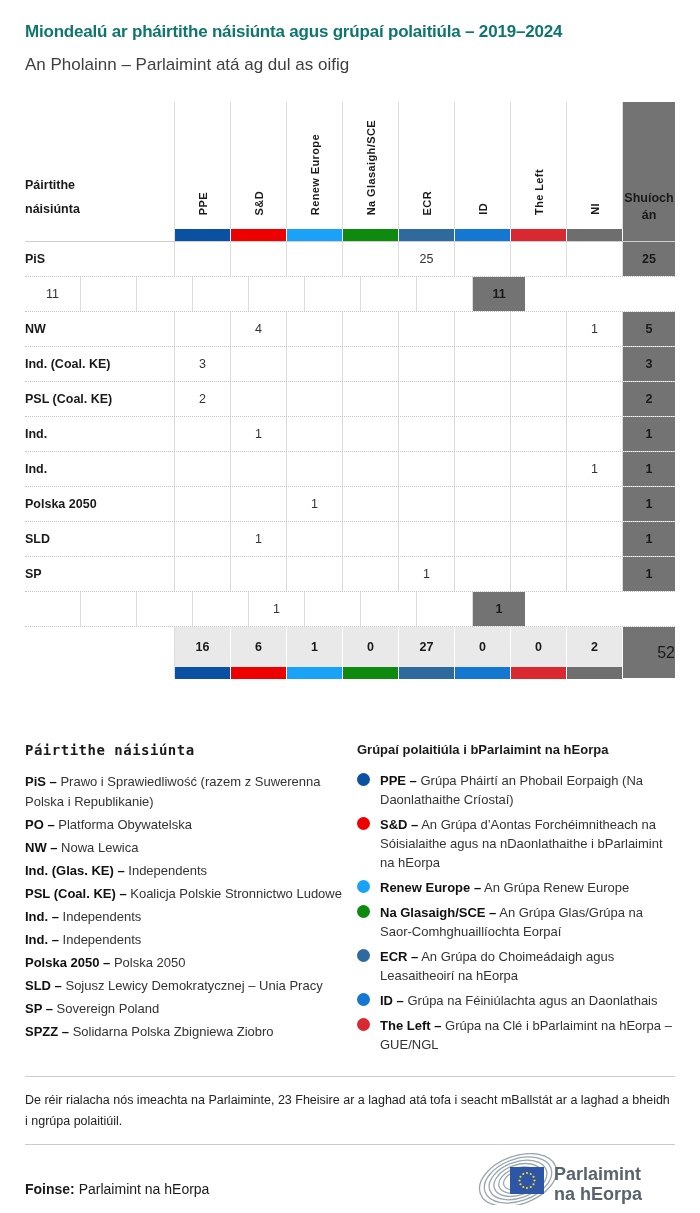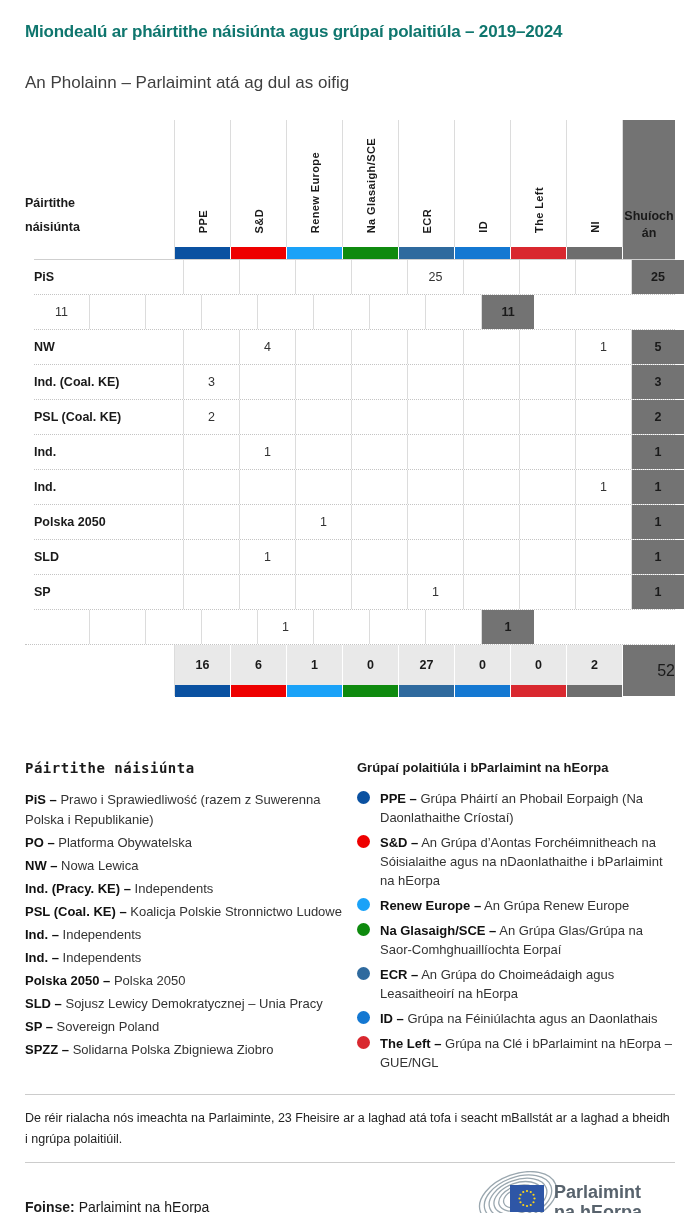--- a/index.html
+++ b/index.html
@@ -1,21 +1,21 @@
 <!DOCTYPE html>
 <html><head>
 <meta charset="utf-8">
 <style>
   * { margin:0; padding:0; box-sizing:border-box; }
   html,body { width:700px; height:1213px; background:#fff; overflow:hidden;
               font-family:"Liberation Sans", sans-serif; color:#1a1a1a; }
   .page { padding:22px 25px 0 25px; width:700px; }
 
   .title { font-size:17px; font-weight:bold; letter-spacing:-0.2px; color:#0f766e; }
-  .subtitle { font-size:17px; font-weight:normal; color:#3f3f3f; margin-top:31px; }
+  .subtitle { font-size:17px; font-weight:normal; color:#3f3f3f; margin-top:13px; }
 
   
   .ep-table { margin-top:27px; width:650px; }
   .trow { display:flex; }
   .cell { flex:none; }
   .lbl   { width:150px; border-right:1px solid #dcdcdc; }
   .gcol  { width:56px;  border-right:1px solid #dcdcdc; }
   .seats { width:52px;  background:#737373; }
 
   .thead { height:127px; }
@@ -24,21 +24,21 @@
   .ghead { display:flex; align-items:flex-end; justify-content:center; padding-bottom:14px; }
   .vtext { writing-mode:vertical-rl; transform:rotate(180deg);
            font-weight:bold; font-size:11px; letter-spacing:0.4px; white-space:nowrap; }
   .shead { display:flex; align-items:flex-end; justify-content:center; text-align:center;
            font-weight:bold; font-size:12.5px; line-height:17px; padding-bottom:5px;
            word-break:break-all; }
 
   .barrow { height:12px; }
   .bar { height:12px; border-right:1px solid #fff !important; }
 
-  .drow { height:35px; border-top:1px dotted #c4c4c4;margin-left:9px; }
+  .drow { height:35px; border-top:1px dotted #c4c4c4; }
   .drow.first { border-top:1px solid #cfcfcf; }
   .party { font-weight:bold; font-size:12.5px; line-height:34px; }
   .val   { text-align:center; font-size:12.5px; color:#333; line-height:34px; }
   .sval  { text-align:center; font-weight:bold; font-size:12.5px; line-height:34px; }
 
   .totals { height:52px; border-top:1px dotted #c4c4c4; }
   .totmid { display:flex; flex-direction:column; width:448px; flex:none; }
   .totnums { display:flex; height:40px; }
   .tval { width:56px; flex:none; background:#e9e9e9; border-right:1px solid #fff;
           font-weight:bold; font-size:12.5px; text-align:center; line-height:40px; }
@@ -275,21 +275,21 @@
       </div>
     </div>
 
   <div class="legends">
     <div class="lp-col">
       <div class="lp-head">Páirtithe náisiúnta</div>
       <div id="lpItems">
           <div class="lp-item"><span class="lp-abbr">PiS –</span> Prawo i Sprawiedliwość (razem z Suwerenna Polska i Republikanie)</div>
           <div class="lp-item"><span class="lp-abbr">PO –</span> Platforma Obywatelska</div>
           <div class="lp-item"><span class="lp-abbr">NW –</span> Nowa Lewica</div>
-          <div class="lp-item"><span class="lp-abbr">Ind. (Pracy. KE) –</span> Independents</div>
+          <div class="lp-item"><span class="lp-abbr">Ind. (Glas. KE) –</span> Independents</div>
           <div class="lp-item"><span class="lp-abbr">PSL (Coal. KE) –</span> Koalicja Polskie Stronnictwo Ludowe</div>
           <div class="lp-item"><span class="lp-abbr">Ind. –</span> Independents</div>
           <div class="lp-item"><span class="lp-abbr">Ind. –</span> Independents</div>
           <div class="lp-item"><span class="lp-abbr">Polska 2050 –</span> Polska 2050</div>
           <div class="lp-item"><span class="lp-abbr">SLD –</span> Sojusz Lewicy Demokratycznej – Unia Pracy</div>
           <div class="lp-item"><span class="lp-abbr">SP –</span> Sovereign Poland</div>
           <div class="lp-item"><span class="lp-abbr">SPZZ –</span> Solidarna Polska Zbigniewa Ziobro</div>
         </div>
     </div>
     <div class="lg-col">

